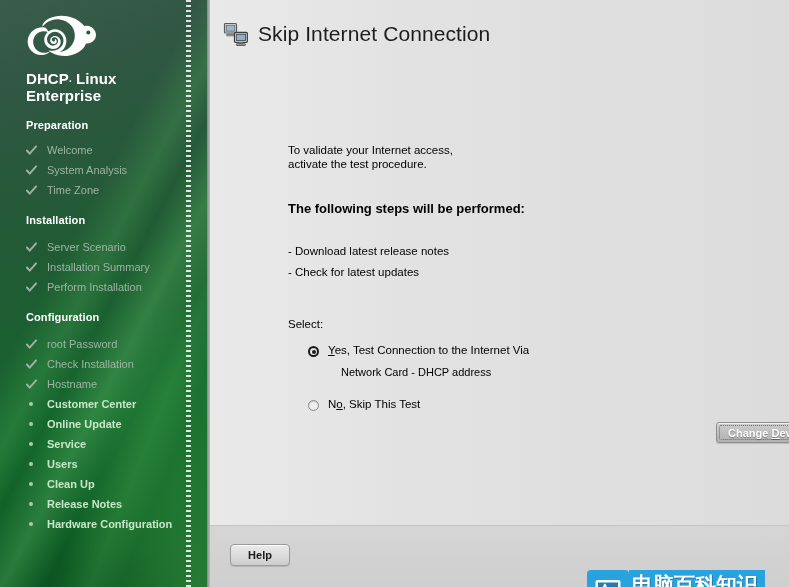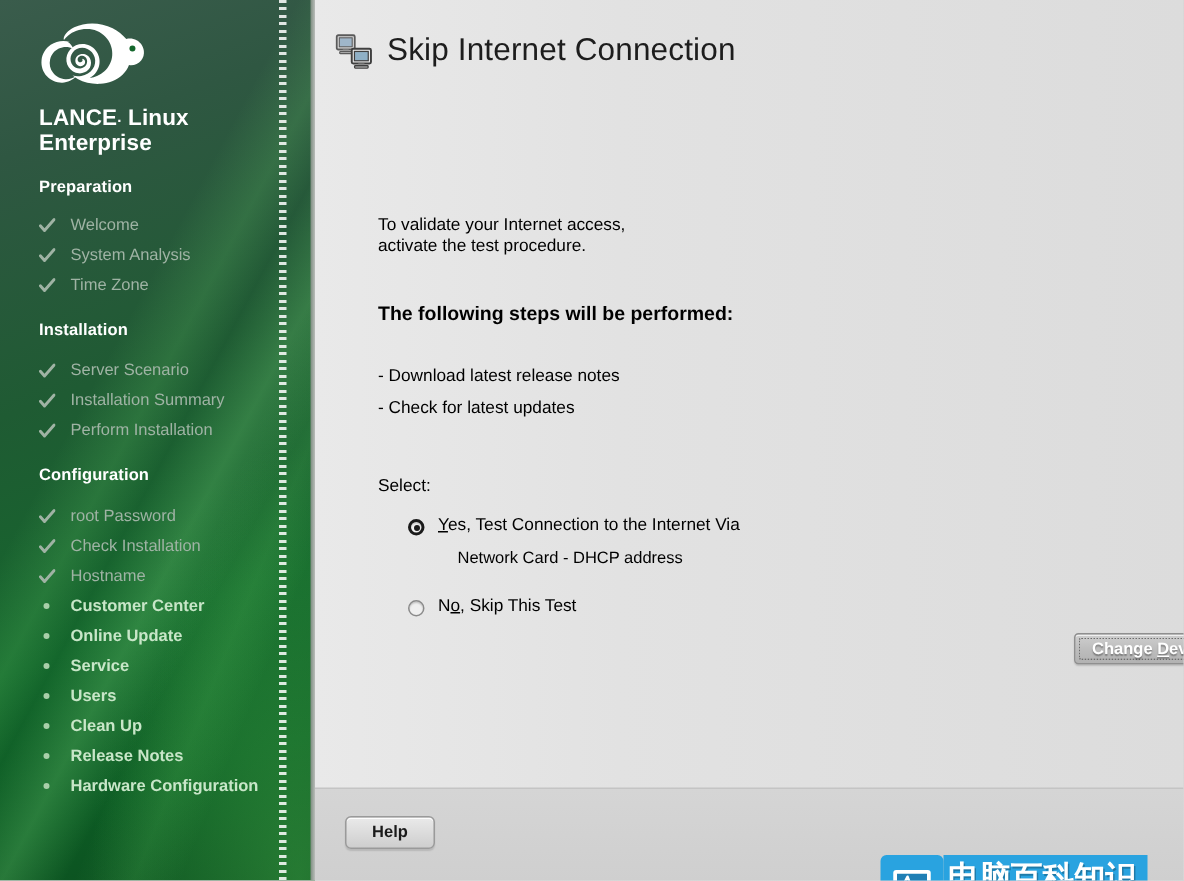--- a/index.html
+++ b/index.html
@@ -136,21 +136,21 @@
   .header-title {
     font-size: 21px;
     color: #1d1d1d;
     letter-spacing: 0.1px;
     white-space: nowrap;
   }
 
   .content {
     flex: 1 1 auto;
     position: relative;
-    padding: 0 0 0 42px;
+    padding: 0 0 0 78px;
   }
 
   .intro {
     margin-top: 89px;
     font-size: 11.5px;
     color: #000000;
     line-height: 14px;
   }
   .steps-head {
     margin-top: 30px;
@@ -343,21 +343,21 @@
             C15.8,11.9,19.3,8.2,23.5,6.2z"></path>
           <circle fill="#ffffff" cx="62.3" cy="20.4" r="4.6"></circle>
           <circle fill="#14672c" cx="62.3" cy="20.4" r="2.0"></circle>
           <path fill="#ffffff" d="M20.6,16.0c-4.3-1.3-9.1-0.6-12.8,1.9c-3.4,2.3-5.7,6.1-6.1,10.2c-0.4,3.9,0.9,7.9,3.6,10.7
             c2.6,2.8,6.4,4.4,10.2,4.3c3.6-0.1,7.1-1.7,9.5-4.4c-2.2,1.5-4.9,2.3-7.5,2.1c-3.2-0.2-6.3-1.8-8.2-4.4c-1.9-2.5-2.6-5.8-1.9-8.8
             c0.7-3.2,2.9-5.9,5.8-7.3c3-1.4,6.6-1.4,9.6,0.1c-0.7-1.9-2-3.6-3.8-4.6C19.4,15.9,20.0,16.0,20.6,16.0z"></path>
         </svg>
       </div>
 
       <div class="brand">
-        <span>LANCE</span><span class="reg">.</span><span> Linux</span><br>
+        <span>DHCP</span><span class="reg">.</span><span> Linux</span><br>
         <span>Enterprise</span>
       </div>
 
       <div style="margin-top:15px;">
         <div class="section-head">Preparation</div>
         <ul class="nav-list" style="margin-top:9px;">
           <li class="nav-item done">
             <span class="nav-mark">
               <svg class="check" viewBox="0 0 12 12">
                   <path d="M1,6 L4,9.5 L11,1.5" stroke="#9fb3a4" stroke-width="2.1" fill="none" stroke-linecap="round" stroke-linejoin="round"></path>

